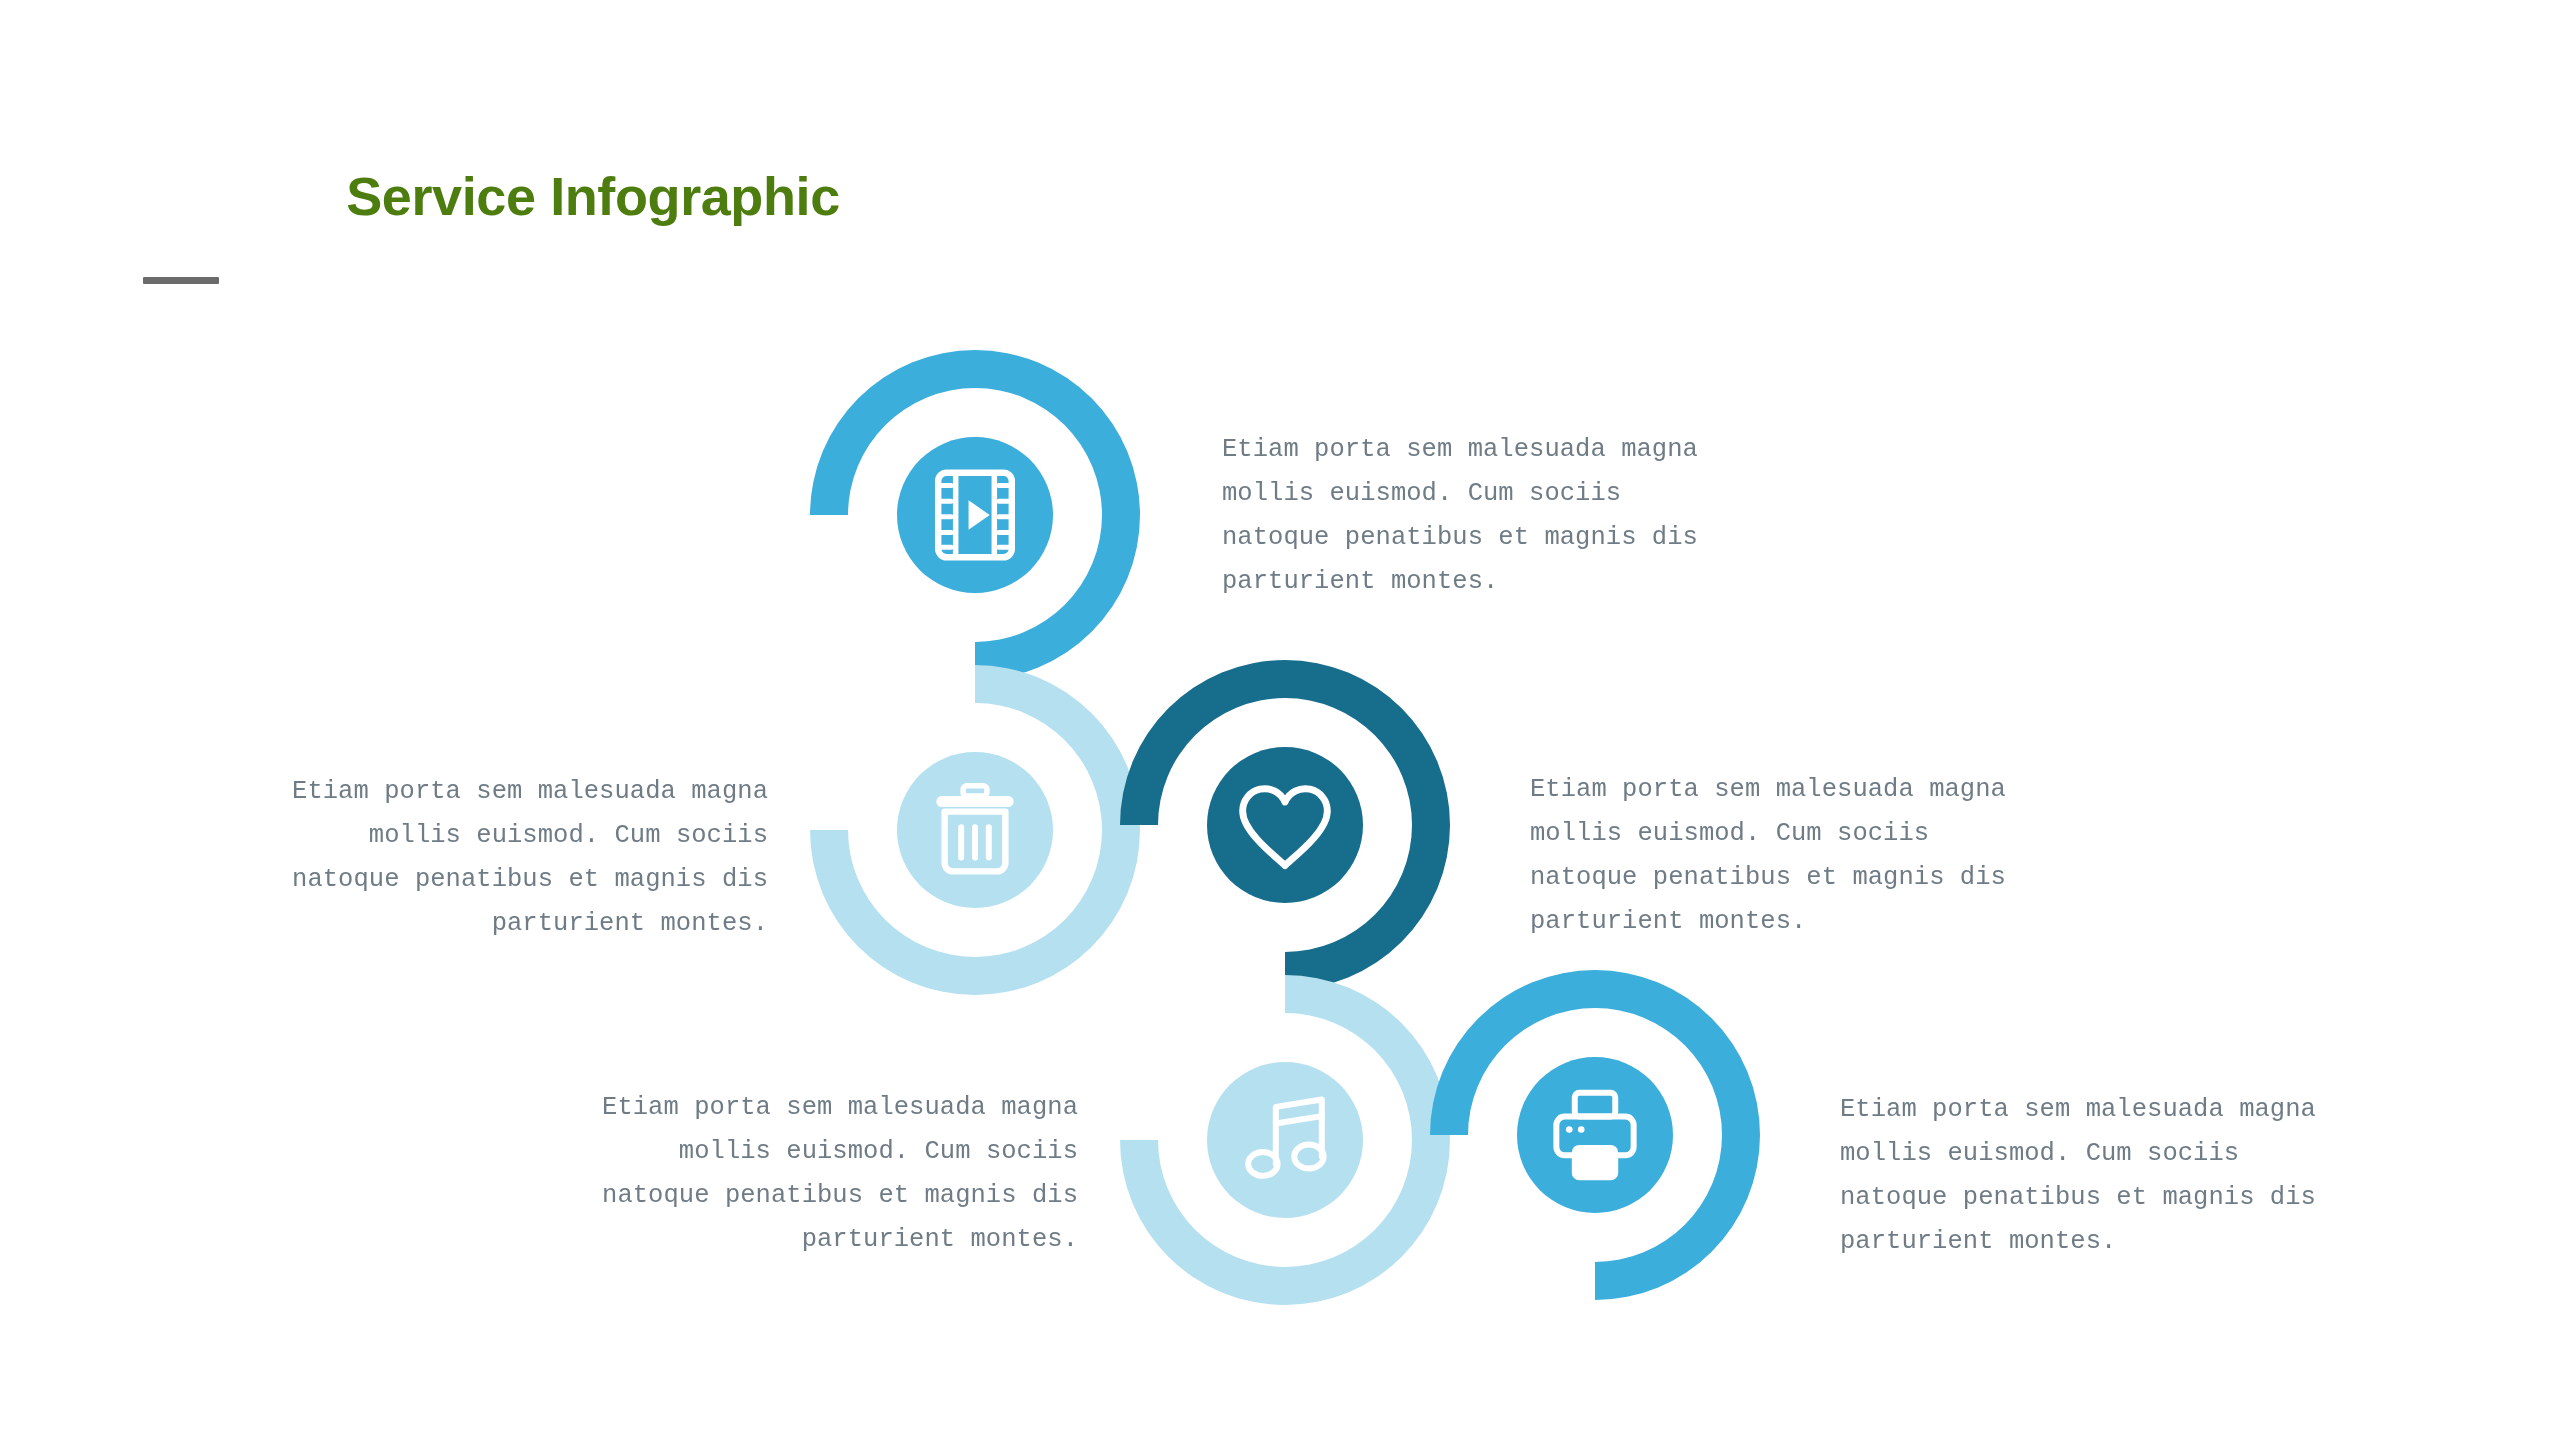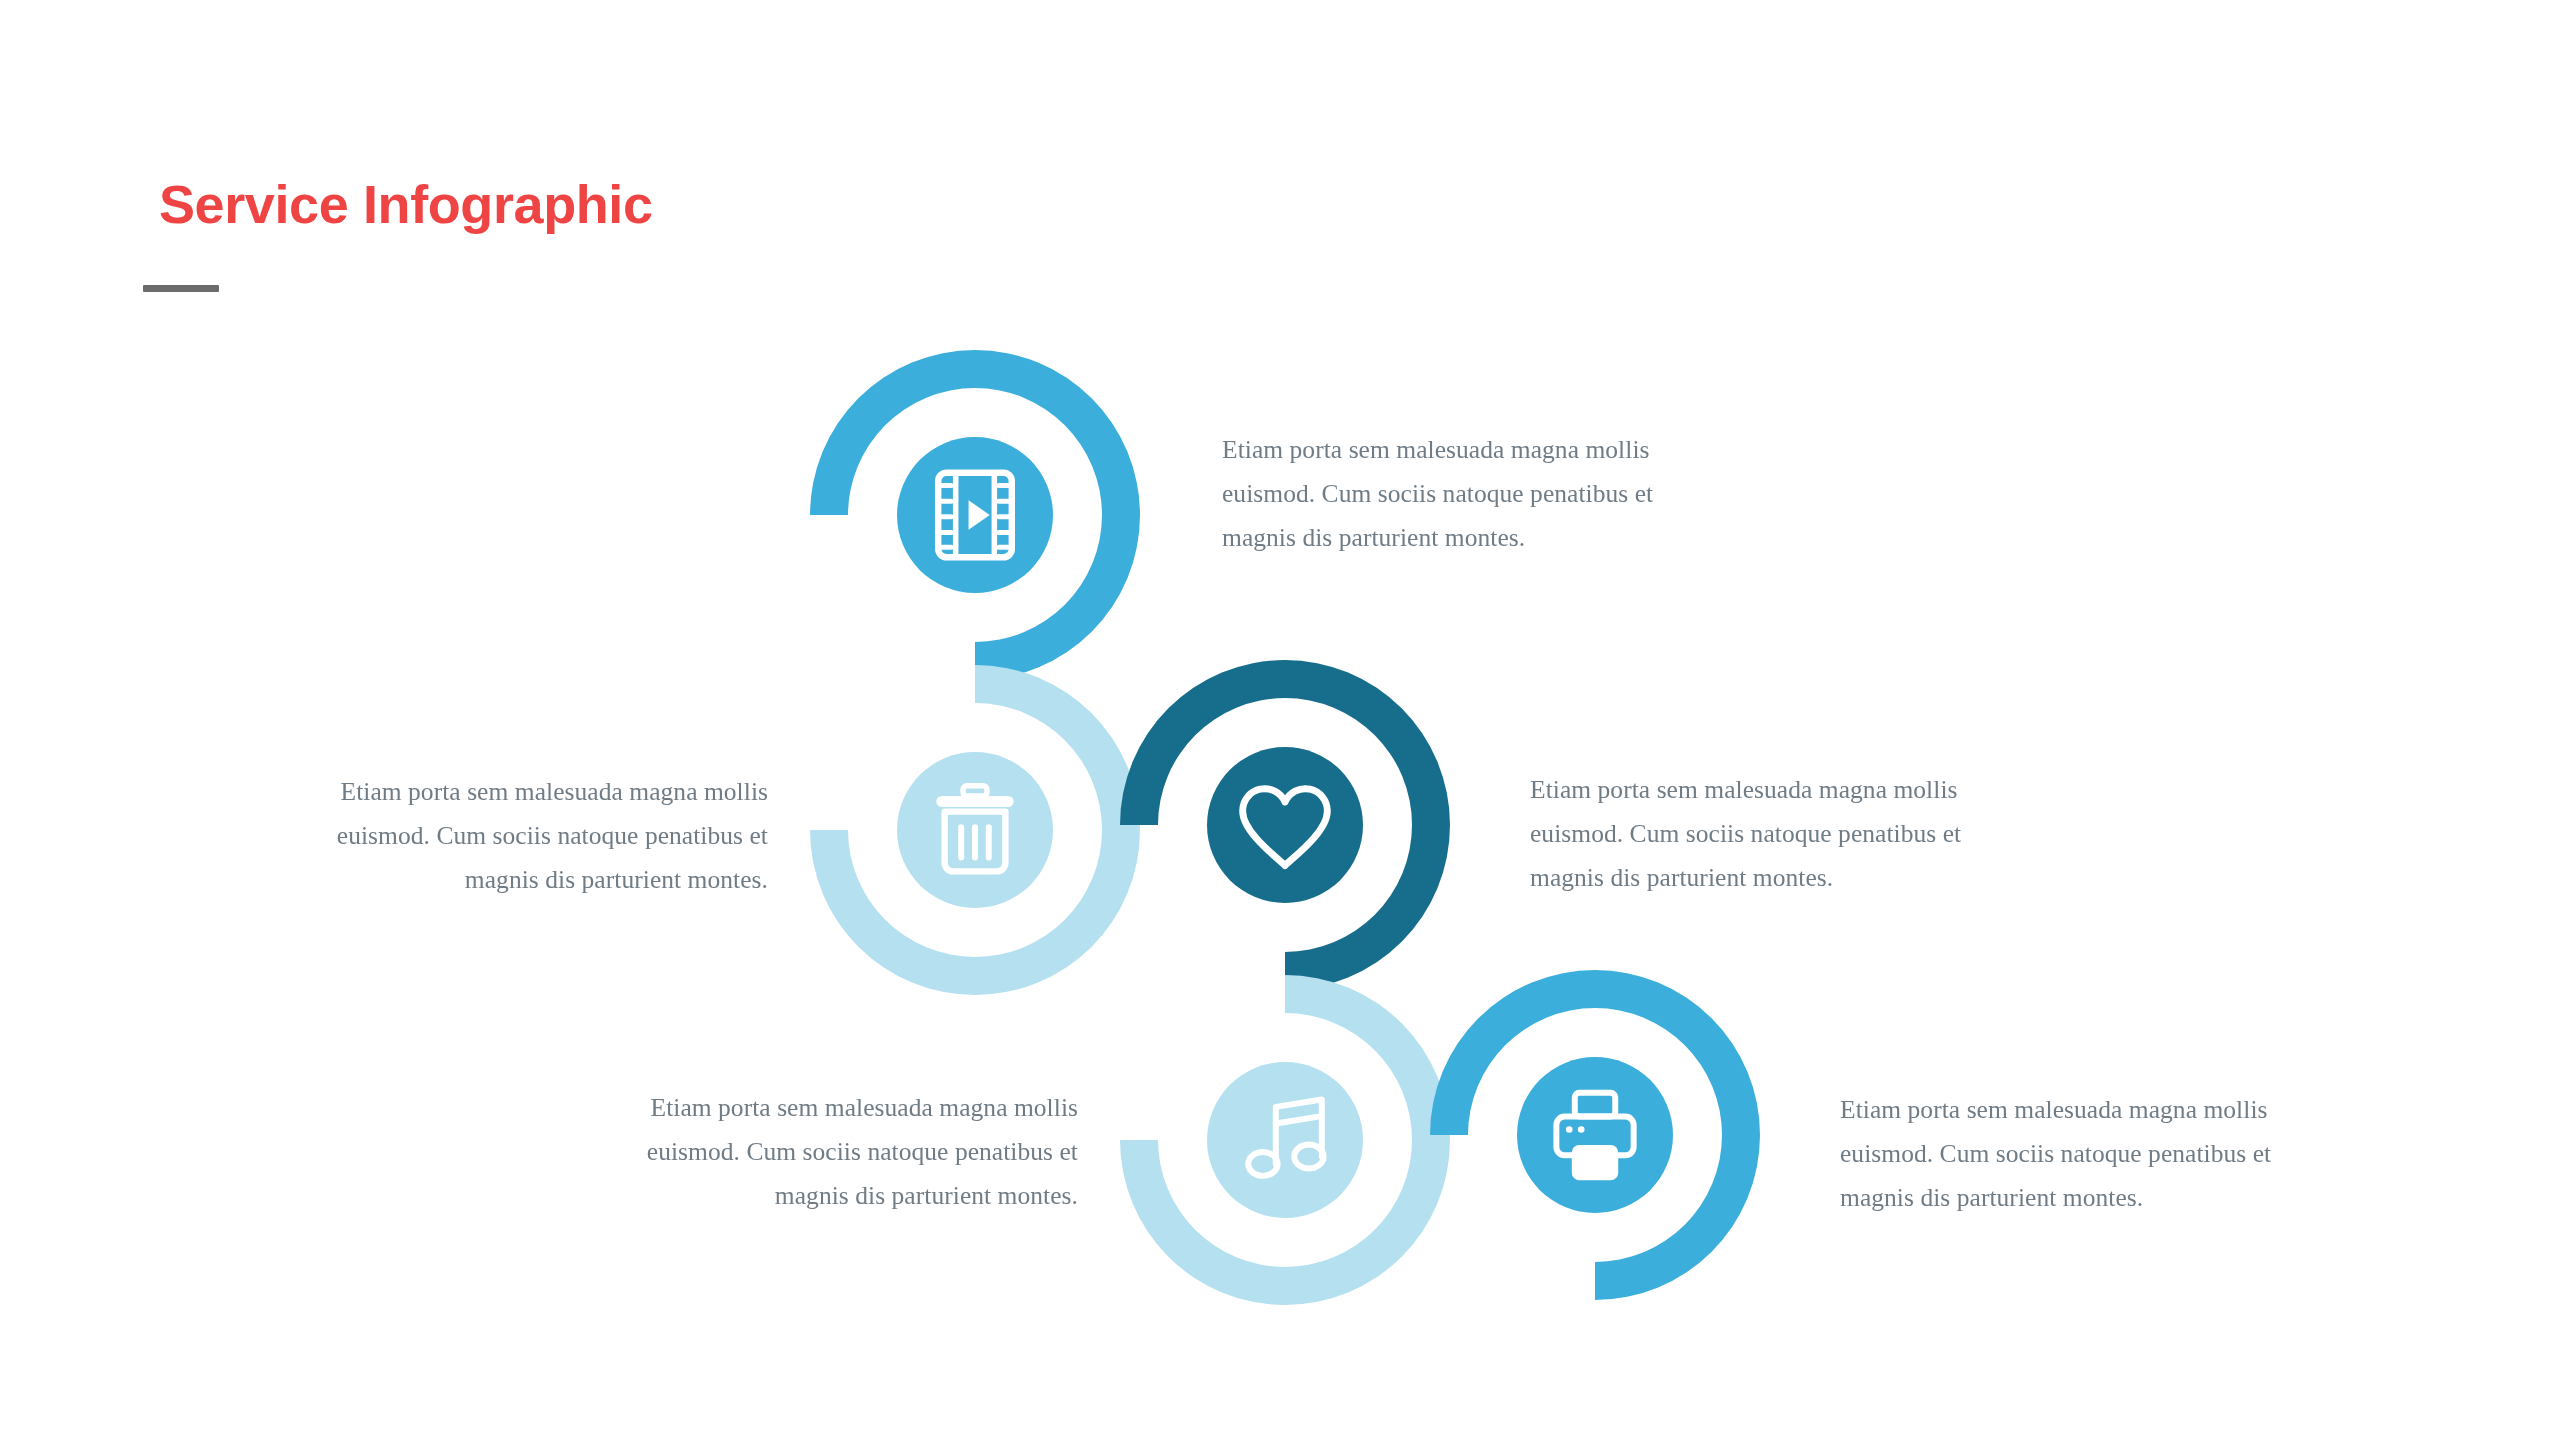--- a/index.html
+++ b/index.html
@@ -29,25 +29,26 @@
   
   #header {
     position: absolute;
     left: 143px;
     top: 160px;
     width: 900px;
   }
   #page-title {
     font-size: 54px;
     font-weight: bold;
-    color: #ef4444;
+    color: #4d7c0f;
     letter-spacing: -0.4px;
     line-height: 1.05;
-    margin: 16px;
+    margin: 8px;
     font-family: "Liberation Sans", "DejaVu Sans", sans-serif;
+    text-align: center;
   }
   #title-rule {
     margin-top: 52px;
     width: 76px;
     height: 7px;
     background: #6b6b6b;
     border-radius: 1px;
   }
 
   
@@ -63,21 +64,21 @@
     display: block;
     pointer-events: auto;
   }
 
   
   .desc {
     position: absolute;
     font-size: 25.5px;
     line-height: 1.72;
     color: #6f7c86;
-    font-family: Liberation Serif, serif;
+    font-family: Liberation Mono, monospace;
     font-weight: normal;
     letter-spacing: 0.05px;
   }
   .desc.left-side  { text-align: right; }
   .desc.right-side { text-align: left;  }
 
   #desc-1 { left: 1222px; top: 428px;  width: 490px; }
   #desc-2 { left: 268px;  top: 770px;  width: 500px; }
   #desc-3 { left: 1530px; top: 768px;  width: 490px; }
   #desc-4 { left: 578px;  top: 1086px; width: 500px; }

